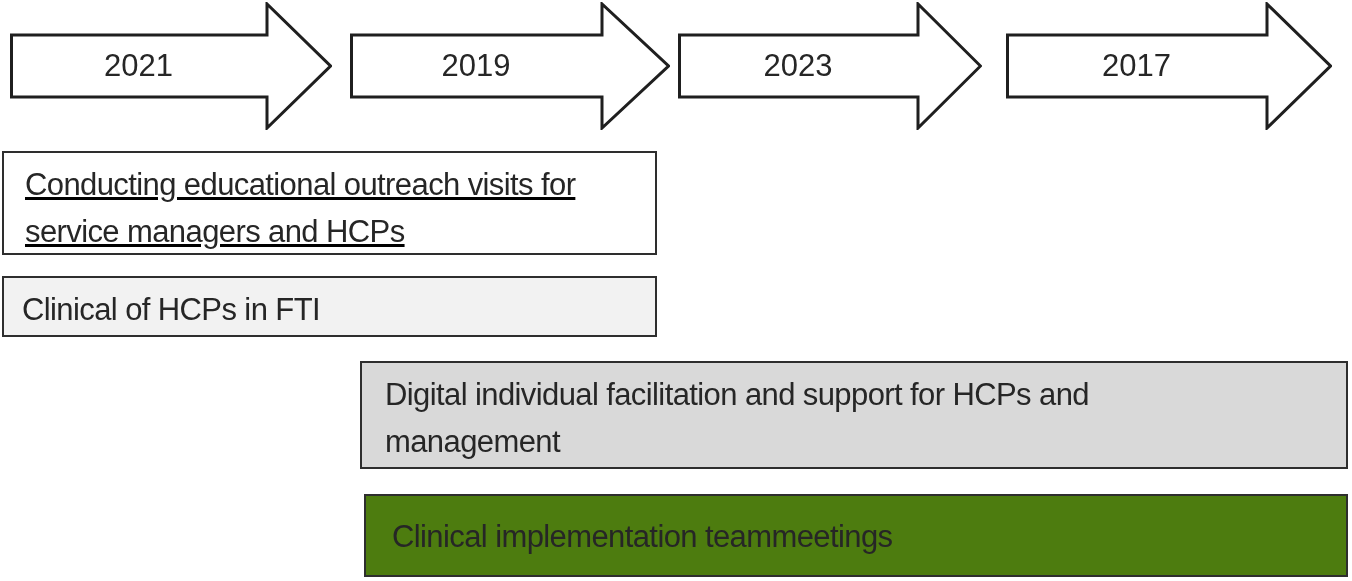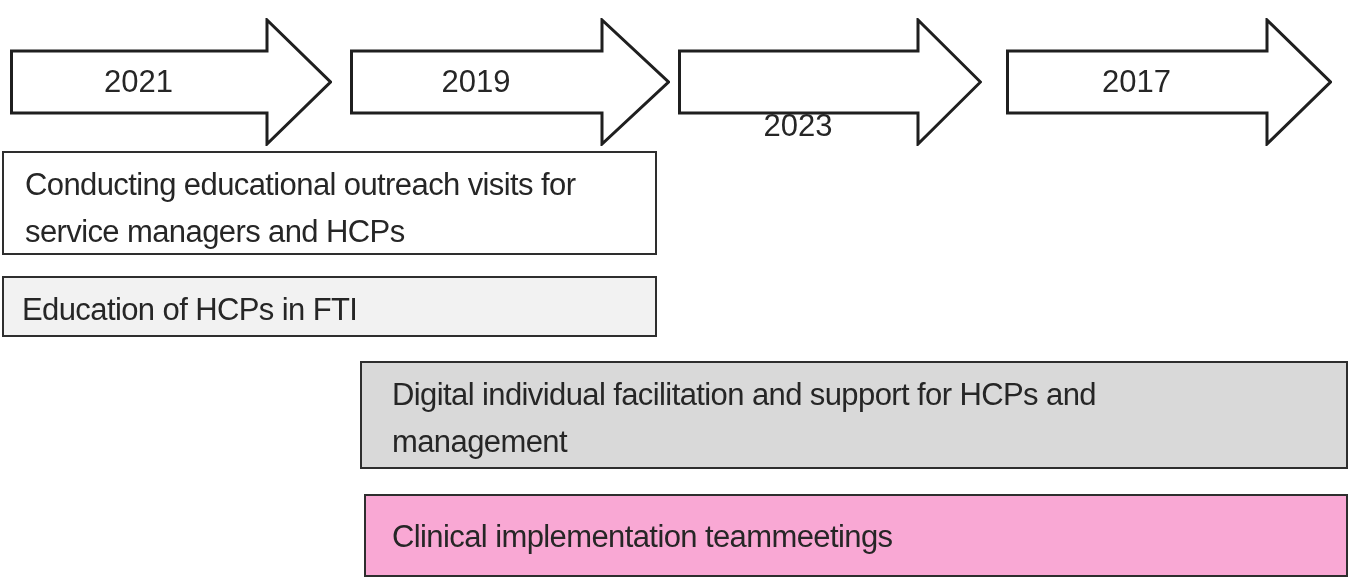--- a/index.html
+++ b/index.html
@@ -4,60 +4,60 @@
 <style>
   html, body { margin: 0; padding: 0; background: #ffffff; }
   .canvas {
     position: relative;
     width: 1352px;
     height: 581px;
     background: #ffffff;
     font-family: "Liberation Sans", sans-serif;
     overflow: hidden;
   }
-  .arrow { position: absolute; top: 18px; }
+  .arrow { position: absolute; top: 2px; }
   .a0 { left: 10px; }
   .a1 { left: 350px; }
   .a2 { left: 678px; }
   .a3 { left: 1006px; }
   .arrow svg { display: block; }
   .year-label {
     position: absolute;
     top: 31px;
     left: 0;
     height: 66px;
     display: flex;
     align-items: center;
     justify-content: center;
     font-size: 31px;
     color: #262626;
   }
   .yl0 { width: 257px; }
   .yl1 { width: 252px; }
-  .yl2 { width: 240px; margin-top: 44px; }
+  .yl2 { width: 240px; }
   .yl3 { width: 261px; }
   .activity {
     position: absolute;
     box-sizing: border-box;
     border: 2px solid #2e2e2e;
     display: flex;
     flex-direction: column;
     justify-content: center;
     background: #ffffff;
   }
   .activity-text {
     font-size: 31px;
     letter-spacing: -0.6px;
     line-height: 47px;
     color: #262626;
     white-space: pre-line;
   }
-  .b0 { left: 2px;   top: 151px; width: 655px; height: 104px; padding-left: 21px; padding-top: 10px; }
+  .b0 { left: 2px;   top: 151px; width: 655px; height: 104px; padding-left: 21px; padding-top: 10px; text-decoration: underline; }
   .b1 { left: 2px;   top: 276px; width: 655px; height: 61px;  padding-left: 18px; padding-top: 5px; }
-  .b2 { left: 360px; top: 361px; width: 988px; height: 108px; padding-left: 30px; padding-top: 5px; }
+  .b2 { left: 360px; top: 361px; width: 988px; height: 108px; padding-left: 23px; padding-top: 5px; }
   .b3 { left: 364px; top: 494px; width: 984px; height: 83px;  padding-left: 26px; padding-top: 2px; }
 </style>
 </head>
 <body>
 
 <div class="canvas">
 
   <div class="arrow a0">
     <svg width="322" height="128" viewBox="0 0 322 128">
       <polygon points="1.5,33 257,33 257,2 320.5,64 257,126 257,95 1.5,95" fill="#ffffff" stroke="#1f1f1f" stroke-width="3" stroke-linejoin="miter"></polygon>
@@ -85,25 +85,25 @@
     </svg>
     <div class="year-label yl3">2017</div>
   </div>
 
   <div class="activity b0" style="background-color: rgb(255, 255, 255);">
     <div class="activity-text">Conducting educational outreach visits for
 service managers and HCPs</div>
   </div>
 
   <div class="activity b1" style="background-color: rgb(242, 242, 242);">
-    <div class="activity-text">Education of HCPs in FTI</div>
+    <div class="activity-text">Clinical of HCPs in FTI</div>
   </div>
 
   <div class="activity b2" style="background-color: rgb(217, 217, 217);">
     <div class="activity-text">Digital individual facilitation and support for HCPs and
 management</div>
   </div>
 
-  <div class="activity b3" style="background-color: #f9a8d4;">
+  <div class="activity b3" style="background-color: #4d7c0f;">
     <div class="activity-text">Clinical implementation teammeetings</div>
   </div>
 
 </div>
 
 </body></html>

